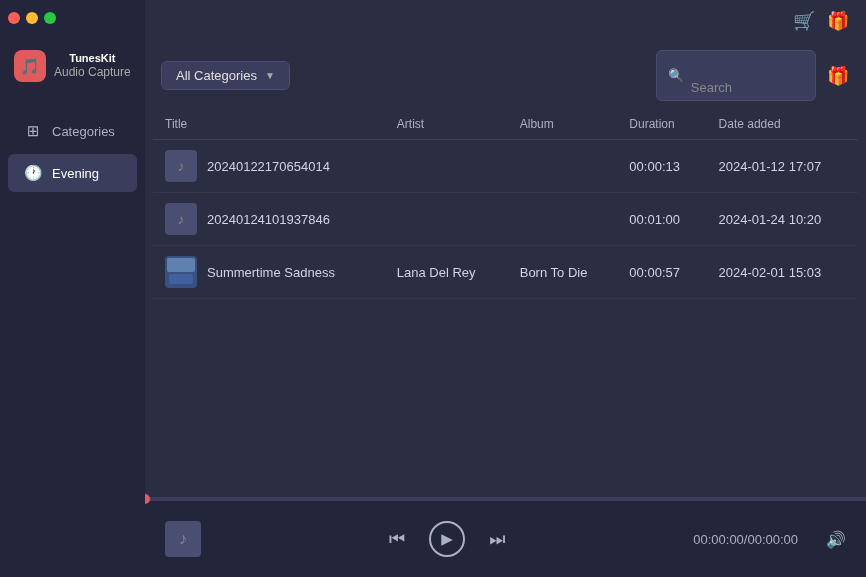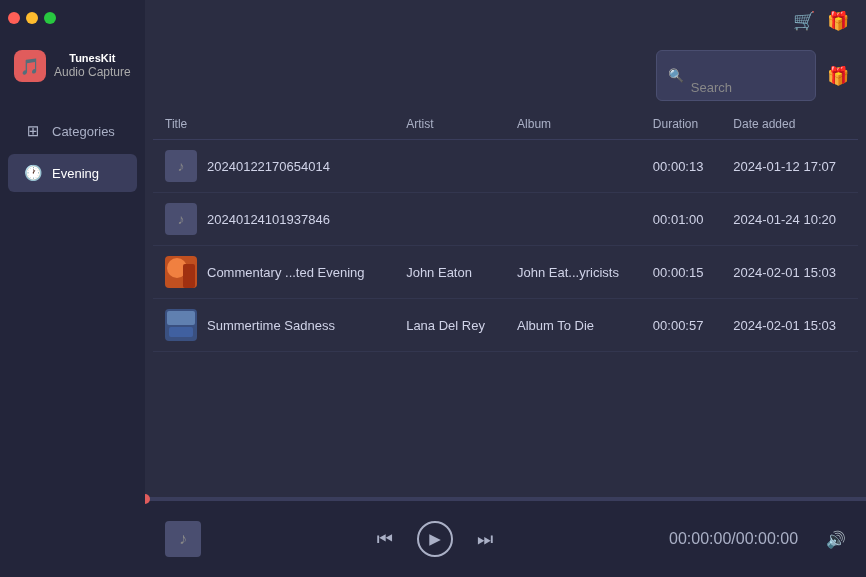--- a/index.html
+++ b/index.html
@@ -302,21 +302,21 @@
     .ctrl-btn.play {
       width: 36px;
       height: 36px;
       border-radius: 50%;
       border: 2px solid #aab0c6;
       font-size: 15px;
       color: #aab0c6;
     }
     .player-time {
       margin-left: auto;
-      font-size: 16px;
+      font-size: 13px;
       color: #aab0c6;
       white-space: nowrap;
       margin-right: 12px;
     }
     .volume-icon {
       color: #aab0c6;
       font-size: 16px;
       cursor: pointer;
     }
 
@@ -420,20 +420,24 @@
 
   <div class="topbar">
     <div style="flex:1"></div>
     <div class="top-right-icons">
       <span style="cursor:pointer">🛒</span>
       <span style="cursor:pointer">🎁</span>
     </div>
   </div>
 
   <div class="filterbar">
+    <div class="category-select">
+      <span>All Categories</span>
+      <span class="arrow">▼</span>
+    </div>
     <div class="search-bar">
       <span class="search-icon-svg">🔍</span>
       <input type="text" placeholder="Search" style="">
     </div>
     <span class="gift-icon">🎁</span>
   </div>
 
   <div class="table-container">
     <table>
       <thead>
@@ -470,38 +474,26 @@
               </div>
             </td>
             <td></td>
             <td></td>
             <td>00:01:00</td>
             <td>2024-01-24 10:20</td>
           </tr>
           <tr>
             <td>
               <div class="title-cell">
-                <div class="commentary-art"></div>
-                <span>Commentary ...ted Evening</span>
-              </div>
-            </td>
-            <td>John Eaton</td>
-            <td>John Eat...yricists</td>
-            <td>00:00:15</td>
-            <td>2024-02-01 15:03</td>
-          </tr>
-          <tr>
-            <td>
-              <div class="title-cell">
                 <div class="summertime-art"></div>
                 <span>Summertime Sadness</span>
               </div>
             </td>
             <td>Lana Del Rey</td>
-            <td>Album To Die</td>
+            <td>Born To Die</td>
             <td>00:00:57</td>
             <td>2024-02-01 15:03</td>
           </tr>
         </tbody>
     </table>
   </div>
 
   <div class="player-bar">
     <div class="progress-bar-container">
       <div class="progress-fill"></div>

